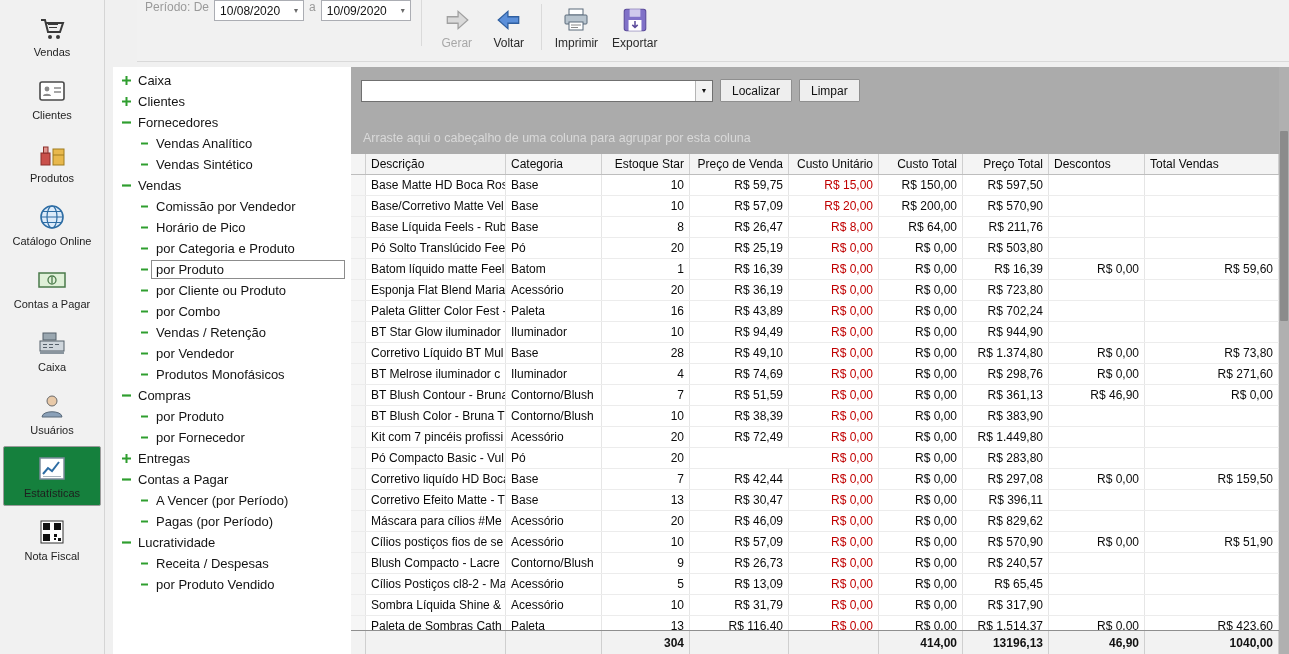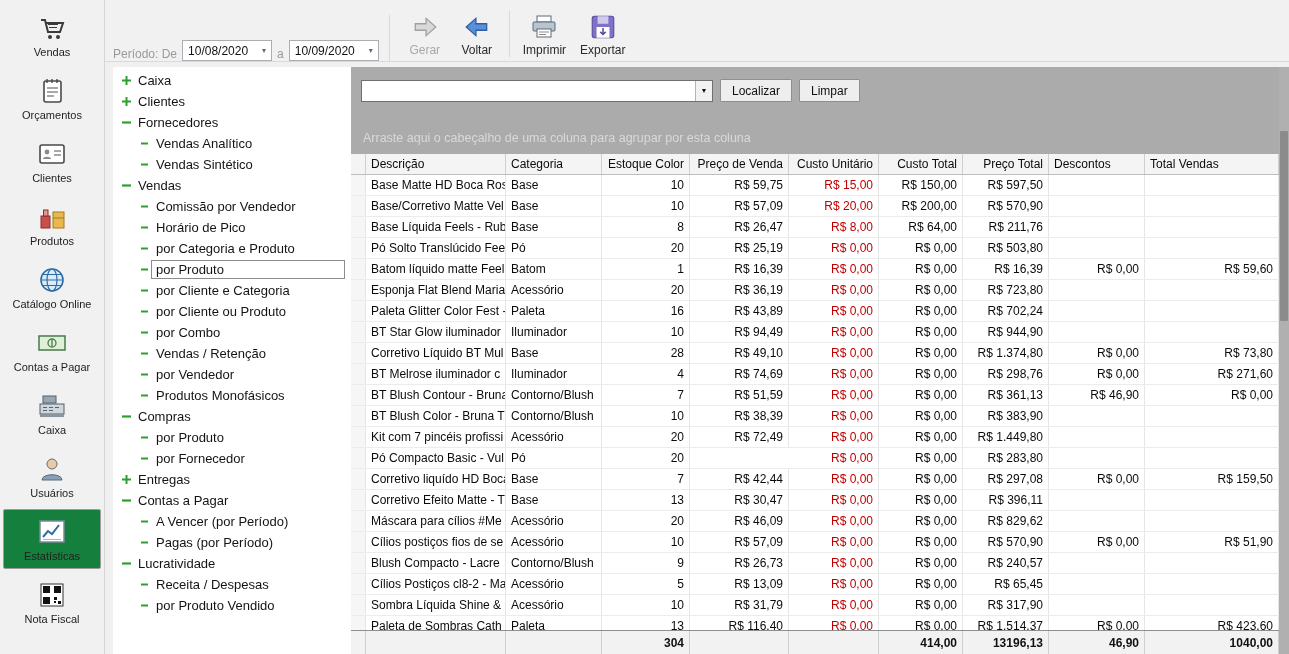--- a/index.html
+++ b/index.html
@@ -17,22 +17,22 @@
   .side-item { width:98px; height:60px; display:flex; flex-direction:column; align-items:center;
     justify-content:center; gap:3px; border:1px solid transparent; border-radius:2px; cursor:default; }
   .side-item.selected { background:#15803d; border-color:#9b9b9b; }
   .side-label { font-size:11px; color:#1e1e1e; white-space:nowrap; }
   .s-ico { height:30px; display:flex; align-items:center; justify-content:center; }
 
   
   .main-col { flex:1; display:flex; flex-direction:column; min-width:0; }
 
   
-  .toolbar { flex:0 0 62px; border-bottom:1px solid #d9d9d9; display:flex; align-items:flex-end;
-    padding:0 8px; gap:5px; background:#f1f1f1; }
+  .toolbar { flex:0 0 62px; border-bottom:1px solid #d9d9d9; display:flex; align-items:flex-start;
+    padding:0 8px; gap:5px; background:#f1f1f1;margin-left:32px; }
   .tb-label { color:#9a9a9a; }
   .date-box { width:90px; height:21px; background:#fff; border:1px solid #abadb3;
     display:flex; align-items:center; padding:0 5px; gap:4px; }
   .date-val { flex:1; color:#111; }
   .caret { color:#6a6a6a; font-size:8px; }
   .tb-sep { width:1px; height:46px; background:#dadada; margin:0 5px; }
   .tb-buttons { display:flex; align-items:center; gap:2px; }
   .tb-btn { display:flex; flex-direction:column; align-items:center; justify-content:center;
     gap:1px; min-width:50px; height:54px; padding:2px 6px; border-radius:2px; cursor:default; }
   .tb-btn .lbl { font-size:12px; color:#2a2a2a; }
@@ -92,30 +92,20 @@
               <path d="M4 6h4l3 12h12l3-9H9" fill="none" stroke="#3a3a3a" stroke-width="2"></path>
               <path d="M11 10.5h10M12 13.5h8" stroke="#3a3a3a" stroke-width="1.2"></path>
               <circle cx="13" cy="23" r="2" fill="#3a3a3a"></circle>
               <circle cx="21" cy="23" r="2" fill="#3a3a3a"></circle>
             </svg>
           </span>
           <span class="side-label">Vendas</span>
         </div>
         <div class="side-item">
           <span class="s-ico">
-            <svg width="28" height="30" viewBox="0 0 28 30">
-              <rect x="6" y="5" width="17" height="21" rx="2" fill="#fff" stroke="#4a4a4a" stroke-width="1.6"></rect>
-              <path d="M9 3v4M14 3v4M19 3v4" stroke="#4a4a4a" stroke-width="1.4"></path>
-              <path d="M9 12h11M9 16h11M9 20h7" stroke="#8a8a8a" stroke-width="1.3"></path>
-            </svg>
-          </span>
-          <span class="side-label">Orçamentos</span>
-        </div>
-        <div class="side-item">
-          <span class="s-ico">
             <svg width="30" height="28" viewBox="0 0 30 28">
               <rect x="3" y="5" width="24" height="18" rx="2" fill="#fff" stroke="#4a4a4a" stroke-width="1.6"></rect>
               <circle cx="10" cy="12" r="2.4" fill="#8a8a8a"></circle>
               <path d="M6 19c0-3 8-3 8 0z" fill="#8a8a8a"></path>
               <path d="M17 11h7M17 15h7" stroke="#8a8a8a" stroke-width="1.3"></path>
             </svg>
           </span>
           <span class="side-label">Clientes</span>
         </div>
         <div class="side-item">
@@ -335,28 +325,20 @@
               </svg>
             </span>
             <span class="t-label">por Produto</span>
           </div>
           <div class="tree-item lvl1">
             <span class="t-ico">
               <svg width="9" height="9" viewBox="0 0 9 9">
                 <path d="M1 4.5h7" stroke="#2f9e2f" stroke-width="2"></path>
               </svg>
             </span>
-            <span class="t-label">por Cliente e Categoria</span>
-          </div>
-          <div class="tree-item lvl1">
-            <span class="t-ico">
-              <svg width="9" height="9" viewBox="0 0 9 9">
-                <path d="M1 4.5h7" stroke="#2f9e2f" stroke-width="2"></path>
-              </svg>
-            </span>
             <span class="t-label">por Cliente ou Produto</span>
           </div>
           <div class="tree-item lvl1">
             <span class="t-ico">
               <svg width="9" height="9" viewBox="0 0 9 9">
                 <path d="M1 4.5h7" stroke="#2f9e2f" stroke-width="2"></path>
               </svg>
             </span>
             <span class="t-label">por Combo</span>
           </div>
@@ -478,21 +460,21 @@
               <button class="btn">Localizar</button>
               <button class="btn">Limpar</button>
             </div>
             <div class="group-hint">Arraste aqui o cabeçalho de uma coluna para agrupar por esta coluna</div>
           </div>
 
           <div class="header-row">
               <div class="hcell" style="flex: 0 0 15px; width: 15px;"></div>
               <div class="hcell" style="flex: 0 0 140px; width: 140px;">Descrição</div>
               <div class="hcell" style="flex: 0 0 96px; width: 96px;">Categoria</div>
-              <div class="hcell num" style="flex: 0 0 88px; width: 88px;">Estoque Color</div>
+              <div class="hcell num" style="flex: 0 0 88px; width: 88px;">Estoque Star</div>
               <div class="hcell num" style="flex: 0 0 99px; width: 99px;">Preço de Venda</div>
               <div class="hcell num" style="flex: 0 0 90px; width: 90px;">Custo Unitário</div>
               <div class="hcell num" style="flex: 0 0 84px; width: 84px;">Custo Total</div>
               <div class="hcell num" style="flex: 0 0 86px; width: 86px;">Preço Total</div>
               <div class="hcell" style="flex: 0 0 96px; width: 96px;">Descontos</div>
               <div class="hcell" style="flex: 1 1 auto; min-width: 0px;">Total Vendas</div>
             </div>
           <div class="rows">
               <div class="grow">
                 <div class="gcell ind" style="flex: 0 0 15px; width: 15px;"></div>

